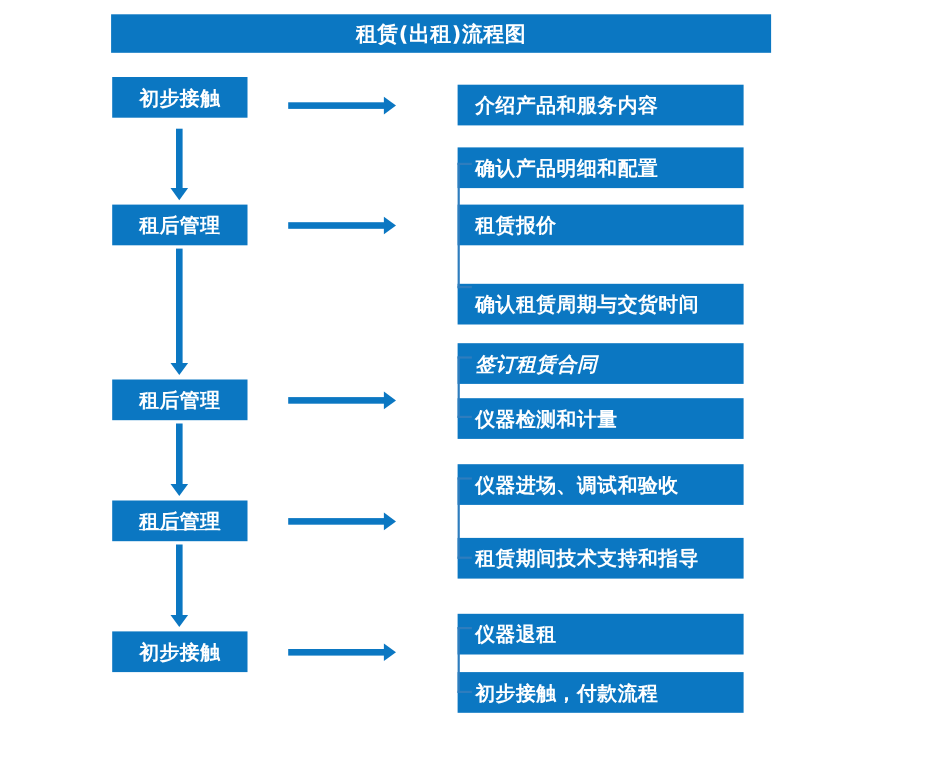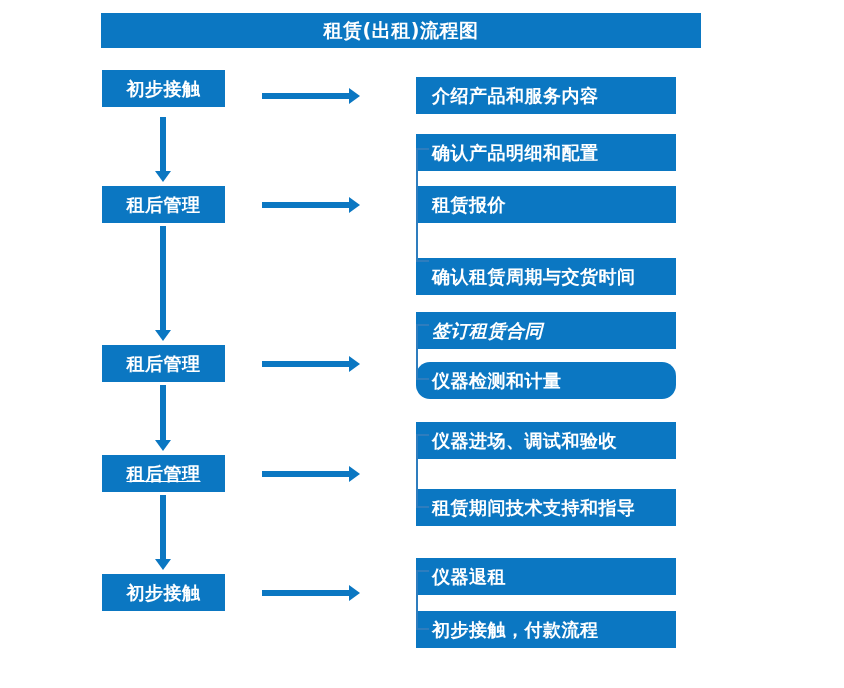--- a/index.html
+++ b/index.html
@@ -129,21 +129,21 @@
       <div class="box box-stage" style="top: 455px; text-decoration: underline;">租后管理</div>
       <div class="box box-stage" style="top: 574px;">初步接触</div>
     </div>
 
   <div id="details">
       <div class="box box-detail" style="top: 77px;">介绍产品和服务内容</div>
       <div class="box box-detail" style="top: 134px;">确认产品明细和配置</div>
       <div class="box box-detail" style="top: 186px; text-align: right;">租赁报价</div>
       <div class="box box-detail" style="top: 243px; margin-top: 15px;">确认租赁周期与交货时间</div>
       <div class="box box-detail" style="top: 312px; font-style: italic;">签订租赁合同</div>
-      <div class="box box-detail" style="top: 362px; border-radius: 14px;">仪器检测和计量</div>
+      <div class="box box-detail" style="top: 362px;">仪器检测和计量</div>
       <div class="box box-detail" style="top: 422px;">仪器进场、调试和验收</div>
       <div class="box box-detail" style="top: 489px;">租赁期间技术支持和指导</div>
       <div class="box box-detail" style="top: 558px;">仪器退租</div>
       <div class="box box-detail" style="top: 611px;">初步接触，付款流程</div>
     </div>
 
   <div id="brackets">
       <div class="bracket" style="top: 148px; height: 114px;"></div>
       <div class="bracket" style="top: 324px; height: 56px;"></div>
       <div class="bracket" style="top: 434px; height: 74px;"></div>

